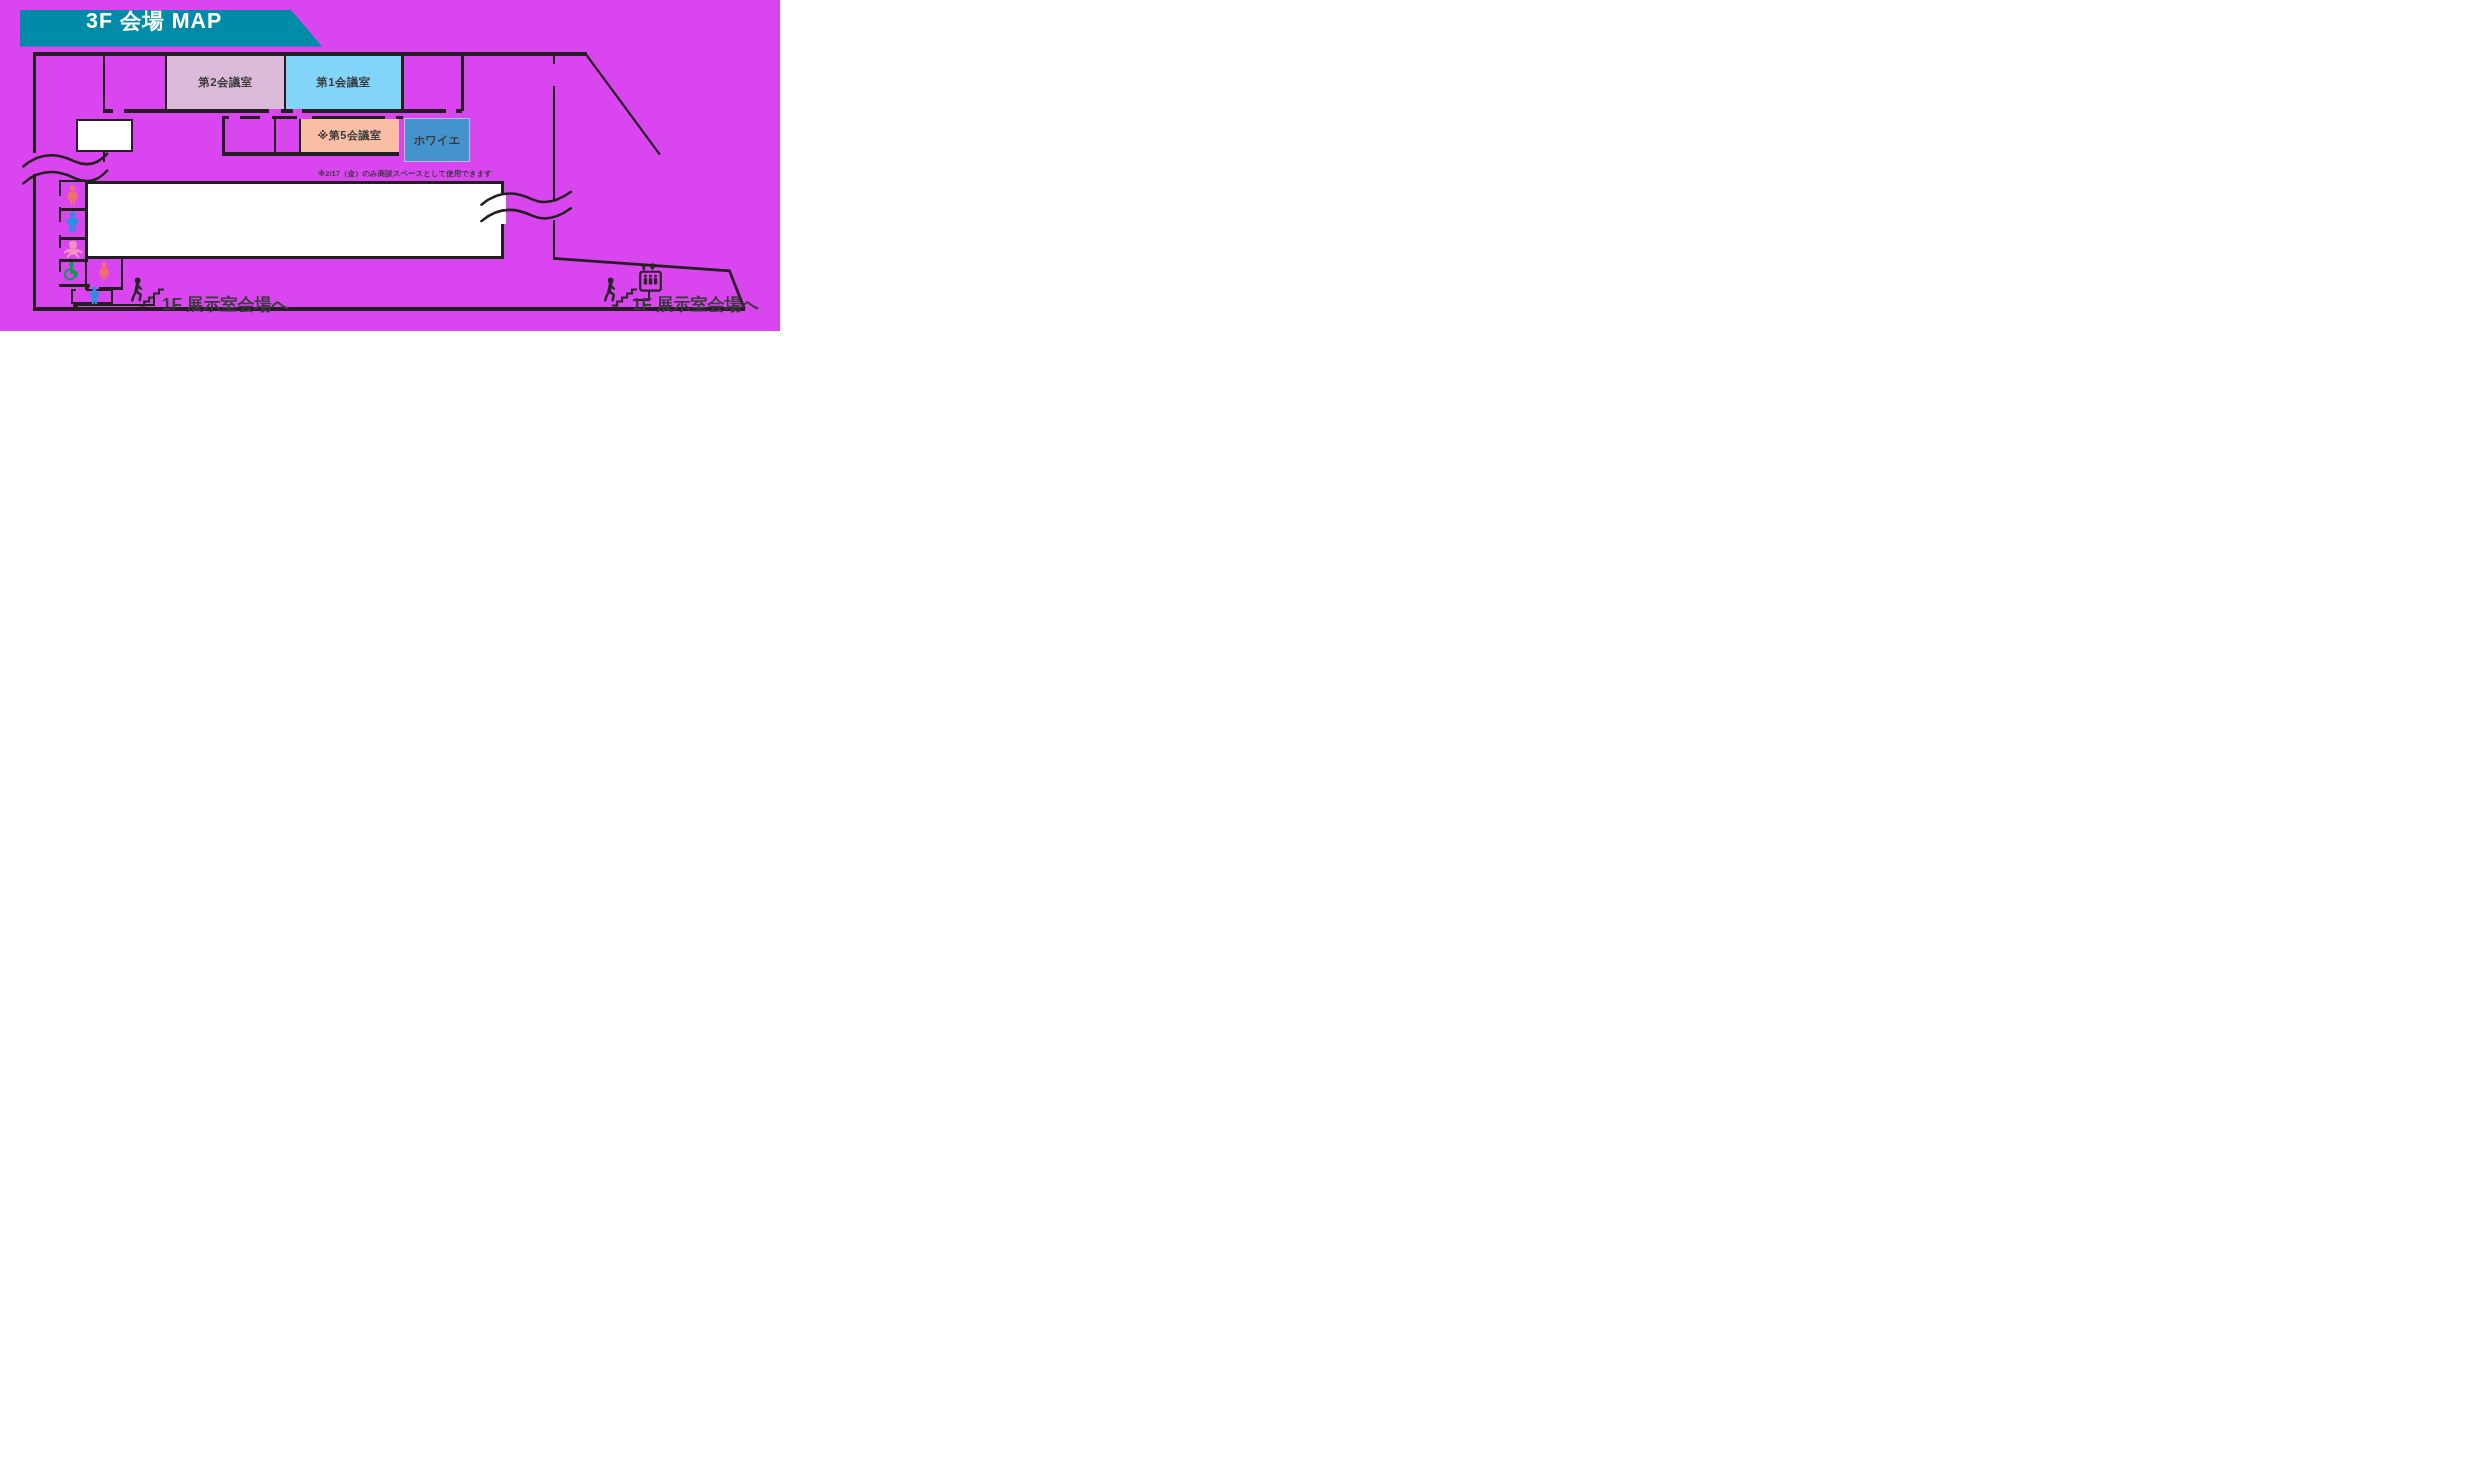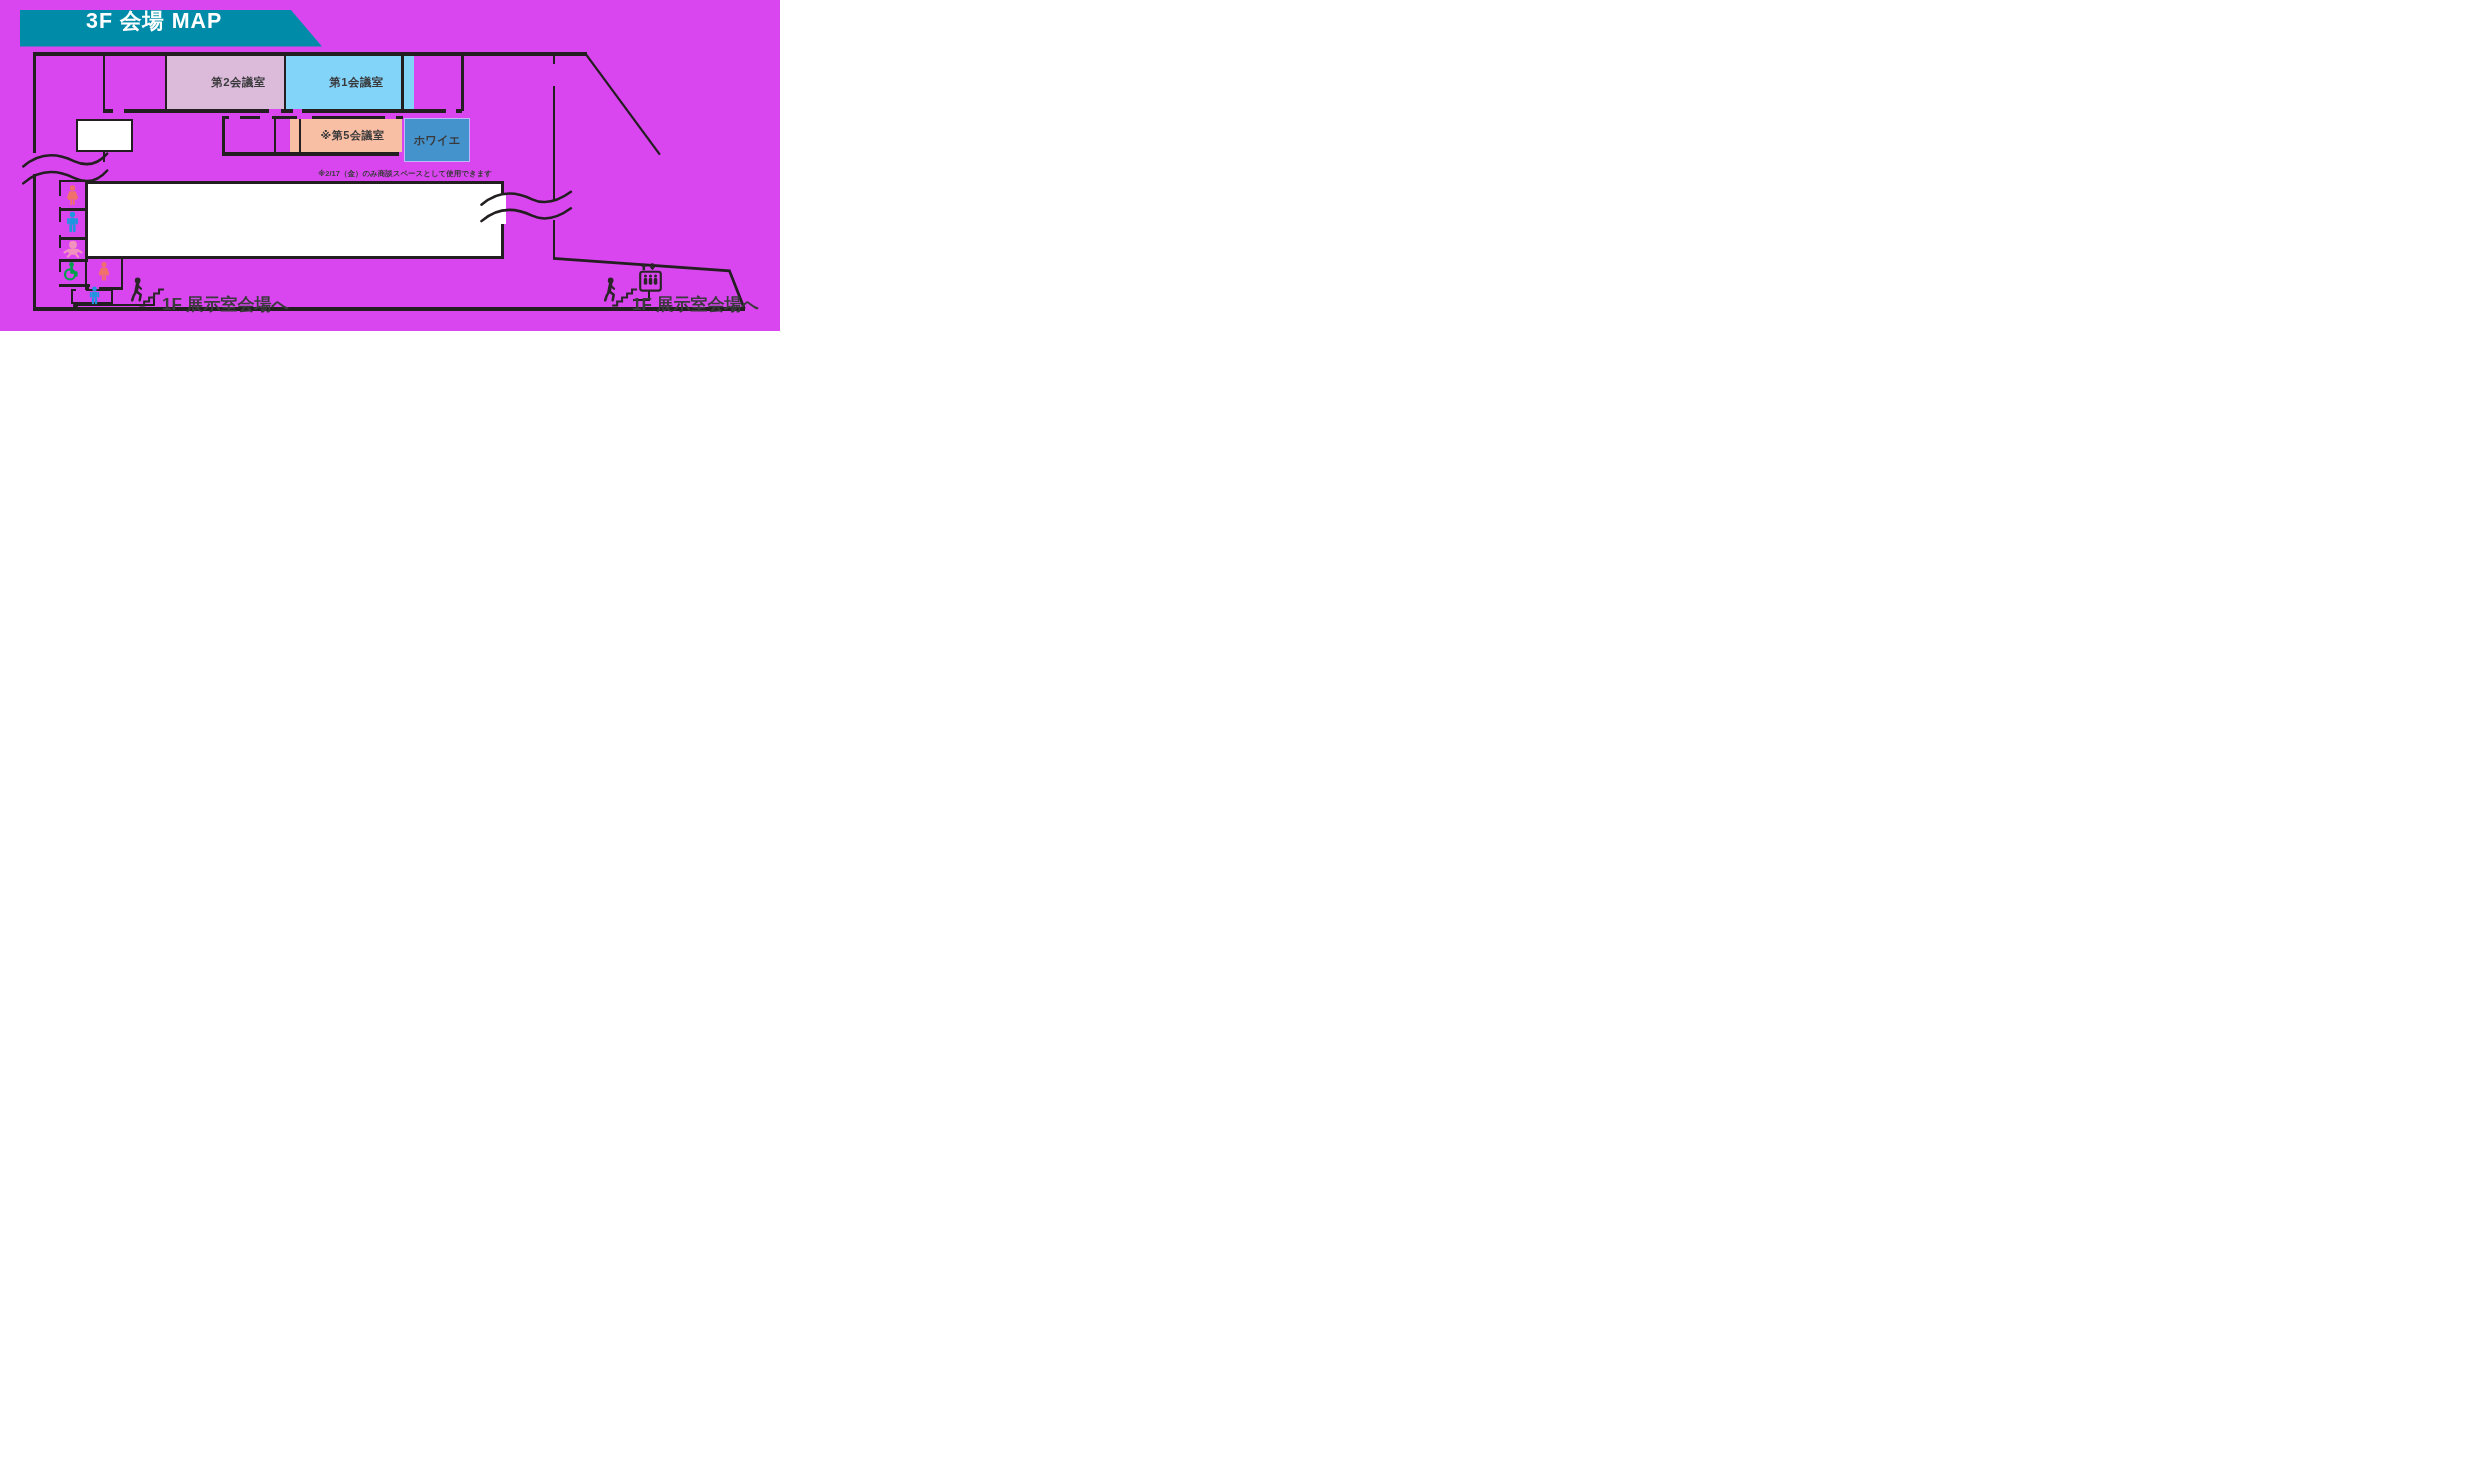--- a/index.html
+++ b/index.html
@@ -1,20 +1,20 @@
 <!DOCTYPE html>
 <html style="font-size:8px"><head>
 <meta charset="utf-8">
 <style>
   html,body{margin:0;padding:0;background:#ffffff;}
   body{font-family:"Liberation Sans","DejaVu Sans",sans-serif;}
   #map{position:relative;width:780px;height:331px;background:#d946ef;overflow:hidden;}
   .wall{position:absolute;background:#231F20;}
   .room{position:absolute;display:flex;align-items:center;justify-content:center;
-        color:#3A3A3C;font-weight:600;font-size:11.4px;letter-spacing:0.5px;white-space:nowrap;padding-left:13px;}
+        color:#3A3A3C;font-weight:600;font-size:11.4px;letter-spacing:0.5px;white-space:nowrap;}
   .box{position:absolute;background:#ffffff;border:2.5px solid #231F20;box-sizing:border-box;}
   .corridor{position:absolute;background:#ffffff;border:3px solid #231F20;box-sizing:border-box;}
   .foyer{position:absolute;background:#4493CC;border:1px solid #c4b5fd;box-sizing:border-box;
          display:flex;align-items:center;justify-content:center;color:#3A3A3C;font-weight:600;font-size:11.4px;}
   .banner{position:absolute;left:20px;top:9.5px;width:302px;height:37px;background:#008CA8;
           clip-path:polygon(0 0,89.6% 0,100% 100%,0 100%);}
   .banner-title{position:absolute;left:86px;top:5.5px;font-size:21.4px;font-weight:700;color:#ffffff;
                 letter-spacing:1px;white-space:nowrap;}
   .note{position:absolute;left:318px;top:169px;font-size:7.5px;color:#3A3A3C;font-weight:600;white-space:nowrap;}
   .exit-label{position:absolute;font-size:17px;font-weight:600;color:#3A3A3C;white-space:nowrap;}
@@ -30,21 +30,21 @@
 
   <div class="banner"></div>
   <div class="banner-title">3F 会場 MAP</div>
 
   <div class="room" style="left:167px;top:56px;width:117px;height:53px;background:#DCBBDA;">
     <span>第2会議室</span>
   </div>
   <div class="room" style="left:286px;top:56px;width:115px;height:53px;background:#82D4F8;">
     <span>第1会議室</span>
   </div>
-  <div class="room" style="left:290px;top:119px;width:99px;height:33px;background:#F9BFA4;font-size:11px;">
+  <div class="room" style="left:300px;top:119px;width:99px;height:33px;background:#F9BFA4;font-size:11px;">
     <span>※第5会議室</span>
   </div>
   <div class="foyer" style="left:404px;top:118px;width:66px;height:44px;">
     <span>ホワイエ</span>
   </div>
 
   <div class="box" style="left:76px;top:119px;width:57px;height:33px;"></div>
   <div class="corridor" style="left:85px;top:181px;width:419px;height:78px;"></div>
 
   <div class="wall" style="left:33px;top:52px;width:554px;height:3.5px;"></div>

